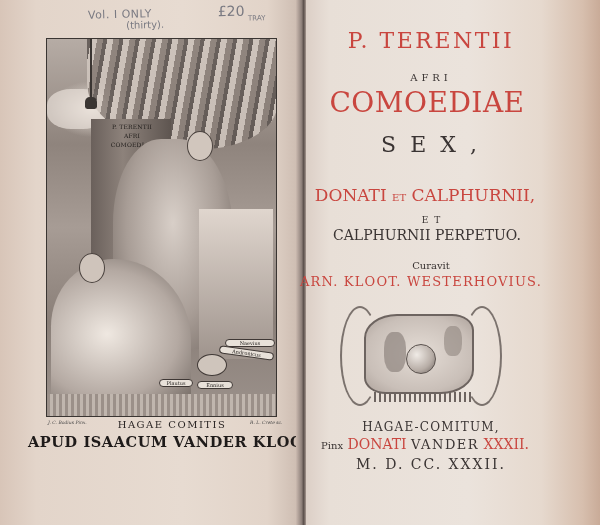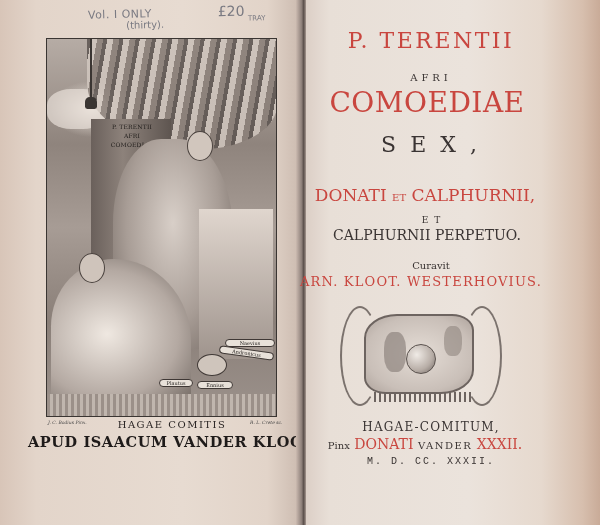--- a/index.html
+++ b/index.html
@@ -121,23 +121,23 @@
       position: absolute; left: 72px; top: 42px; width: 30px; height: 30px; border-radius: 50%;
       background: radial-gradient(circle at 35% 35%, #f0ebe6 0%, #b7ada6 60%, #6d6460 100%);
       border: 1px solid #5a524e;
     }
     .vignette-figure-l { position: absolute; left: 50px; top: 30px; width: 22px; height: 40px; background: #8f857f; border-radius: 40%; opacity: .7; }
     .vignette-figure-r { position: absolute; left: 110px; top: 24px; width: 18px; height: 30px; background: #8f857f; border-radius: 40%; opacity: .6; }
     .vignette-base { position: absolute; left: 40px; top: 90px; width: 100px; height: 10px; background: repeating-linear-gradient(90deg, #6d6460 0 2px, transparent 2px 5px); }
 
     .t-hagae { top: 420px; font-size: 12px; letter-spacing: 1.2px; }
     .t-apud { top: 436px; font-size: 14px; left: -6px; }
-    .t-apud .small { font-size: 10px; letter-spacing: 1.5px; }
+    .t-apud .small { font-size: 13px; letter-spacing: 1.5px; }
     .t-apud .sm-black { font-size: 10px; }
-    .t-date { top: 456px; font-size: 10px; letter-spacing: 2px; font-family: Liberation Mono, monospace; }
+    .t-date { top: 456px; font-size: 14px; letter-spacing: 2px; }
   </style>
 </head>
 <body>
 
 <div class="spread">
 
   <div class="page-left">
     <div class="note">
       <span class="l1">Vol. I ONLY</span>
       <span class="l2">(thirty).</span>

